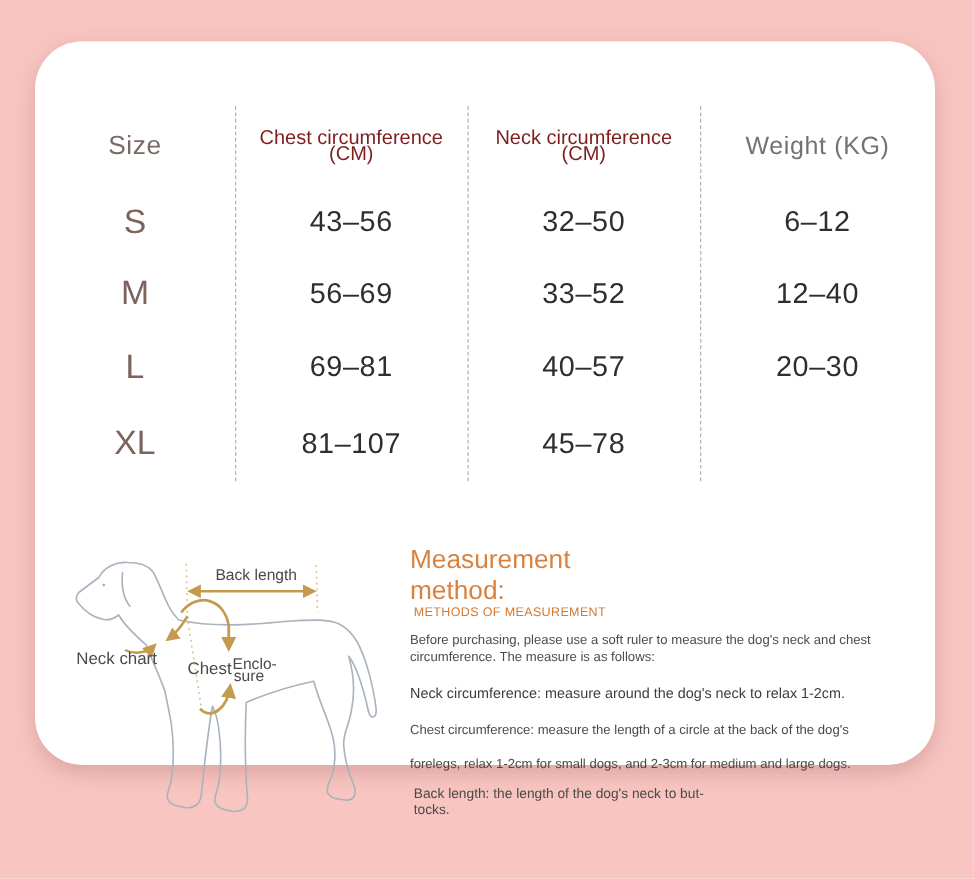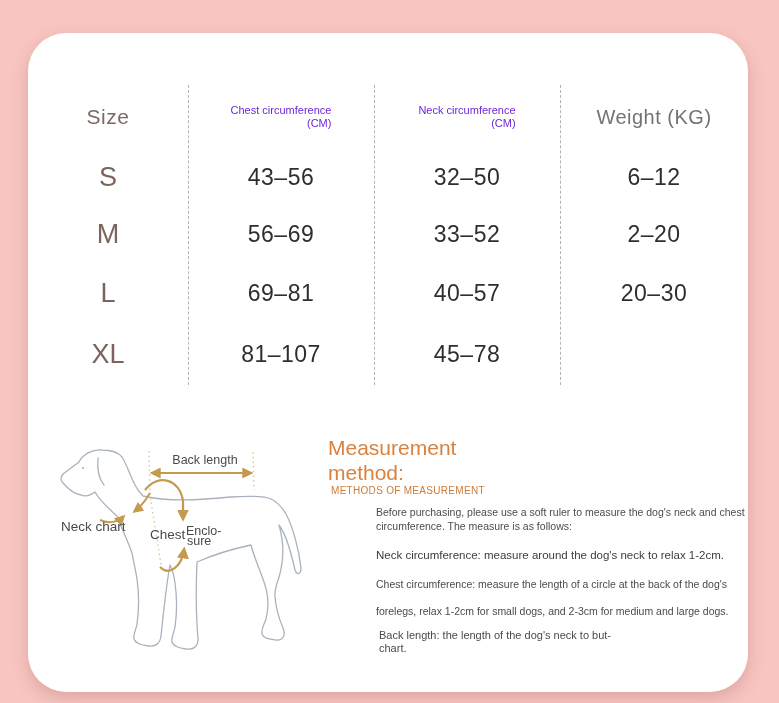--- a/index.html
+++ b/index.html
@@ -5,39 +5,39 @@
   * { margin:0; padding:0; box-sizing:border-box; }
   html,body { width:779px; height:703px; }
   body {
     font-family: "Liberation Sans", sans-serif;
     background:#f8c5c1;
     position:relative;
     overflow:hidden;
   }
   .card {
     position:absolute; left:28px; top:33px;
-    width:720px; height:659px;
+    width:720px; height:579px;
     background:#ffffff;
     border-radius:38px;
     box-shadow:0 6px 16px rgba(170,110,105,0.35);
   }
 
   
   .size-table {
     position:absolute; left:0; top:52px;
     width:720px; height:300px;
     display:grid;
     grid-template-columns:160px 186px 186px 188px;
     grid-template-rows:64px 56px 59px 59px 62px;
   }
   .cell { display:flex; align-items:center; justify-content:center; }
   .hdr-size {
     font-size:21px; color:#7b6a64; letter-spacing:0.5px;
   }
-  .hdr-col { text-align:right; font-size:11px; line-height:13px; color:#6d28d9; }
+  .hdr-col { text-align:center; font-size:16px; line-height:13px; color:#7f1d1d; }
   .hdr-weight { font-size:20px; color:#737373; letter-spacing:0.5px; }
   .size-label { font-size:27px; color:#7c635c; }
   .val { font-size:23px; color:#2e2e2e; letter-spacing:0.5px; }
   .divider {
     position:absolute; top:0; height:300px; width:0;
     border-left:1px dashed #b3b3b3;
   }
   .div-1 { left:160px; } .div-2 { left:346px; } .div-3 { left:532px; }
 
   
@@ -48,21 +48,21 @@
     font-size:21px; line-height:25px; color:#d9823f;
   }
   .m-subtitle {
     margin-left:3px;
     font-size:10px; font-weight:normal; letter-spacing:0.3px; color:#d07a33;
   }
   .m-intro { margin-top:9px; font-size:10.5px; line-height:14px; color:#4c4c4c; }
   .m-neck { margin-top:16px; font-size:11.5px; color:#3d3d3d; }
   .m-chest { margin-top:10px; font-size:10.5px; line-height:27px; color:#4a4a4a; }
   .m-back { margin-top:4px; margin-left:3px; font-size:11px; line-height:13px; color:#4a4a4a; }
-  .nowrap { white-space:nowrap;margin-left:48px; }
+  .nowrap { white-space:nowrap; }
 
   
   .diagram { position:absolute; left:22px; top:402px; }
   .svg-label { font-family:"Liberation Sans", sans-serif; fill:#4a4a4a; }
 </style>
 </head>
 <body>
 
 <div class="card">
 
@@ -106,21 +106,21 @@
     <div class="cell">
         <span class="size-label">M</span>
       </div>
     <div class="cell">
         <span class="val">56–69</span>
       </div>
     <div class="cell">
         <span class="val">33–52</span>
       </div>
     <div class="cell">
-        <span class="val">2–20</span>
+        <span class="val">12–40</span>
       </div>
 
     <div class="cell">
         <span class="size-label">L</span>
       </div>
     <div class="cell">
         <span class="val">69–81</span>
       </div>
     <div class="cell">
         <span class="val">40–57</span>
@@ -202,17 +202,17 @@
 
     <div class="m-neck nowrap">Neck circumference: measure around the dog's neck to relax 1-2cm.</div>
 
     <div class="m-chest">
       <div class="nowrap">Chest circumference: measure the length of a circle at the back of the dog's</div>
       <div class="nowrap">forelegs, relax 1-2cm for small dogs, and 2-3cm for medium and large dogs.</div>
     </div>
 
     <div class="m-back">
       <div class="nowrap">Back length: the length of the dog's neck to but-</div>
-      <div class="nowrap">chart.</div>
+      <div class="nowrap">tocks.</div>
     </div>
   </div>
 
 </div>
 
 </body></html>

